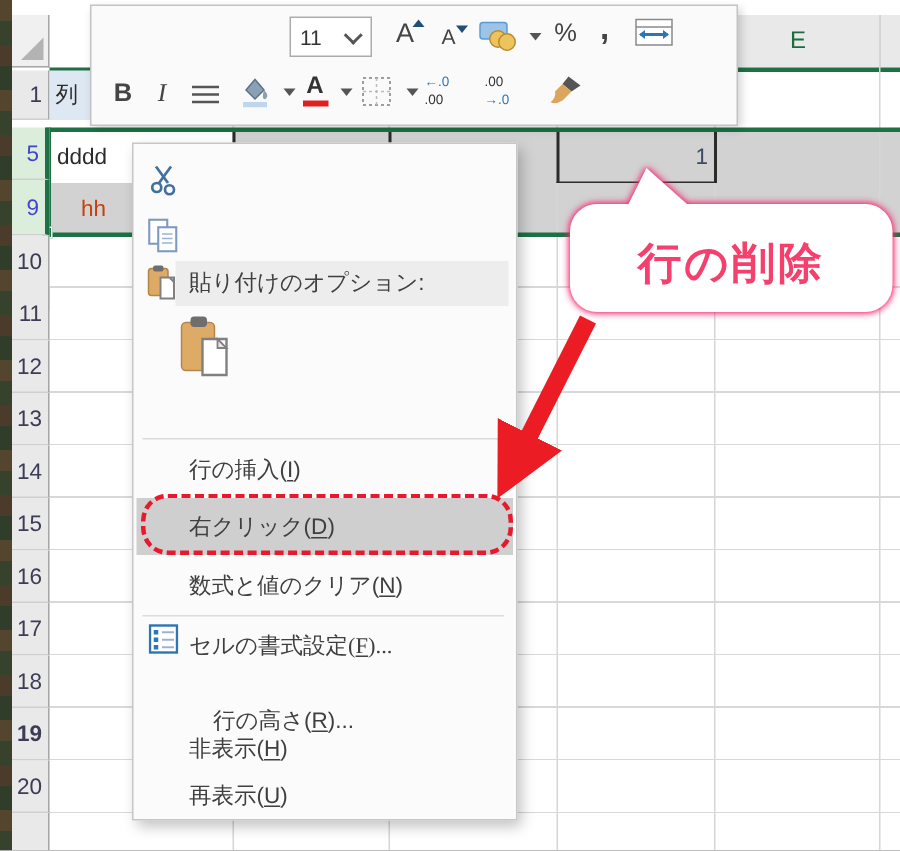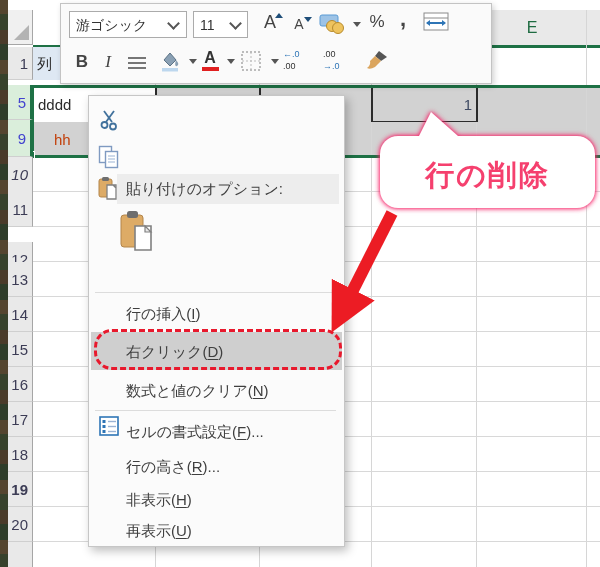--- a/index.html
+++ b/index.html
@@ -94,39 +94,35 @@
   <div class="abs celltxt" style="left:37px;top:122px;width:50px;color:#c2410c;margin-left:17px;"><span>hh</span></div>
 
   <div class="abs greenline" style="left:33px;top:85px;width:567px;height:2.5px;"></div>
   <div class="abs greenline" style="left:31px;top:85px;width:3px;height:72px;"></div>
   <div class="abs greenline" style="left:31px;top:155px;width:569px;height:2.5px;"></div>
   <div class="abs" style="left:27px;top:151px;width:8px;height:8px;background:#1e7145;border:1.5px solid #fff;box-sizing:border-box;"></div>
 
   <div class="abs rowhdr sel" style="top:85px;height:35px;line-height:35px;"><span>5</span></div>
   <div class="abs rowhdr sel" style="top:120px;height:37px;line-height:37px;"><span>9</span></div>
 
-  <div class="abs rowhdr" style="top:157px;height:50px;line-height:35px;font-style:italic;"><span>10</span></div>
+  <div class="abs rowhdr" style="top:157px;height:50px;line-height:35px;"><span>10</span></div>
   <div class="abs rowhdr" style="top:192px;height:35px;line-height:35px;"><span>11</span></div>
-  <div class="abs rowhdr" style="top:242px;height:35px;line-height:35px;"><span>12</span></div>
+  <div class="abs rowhdr" style="top:227px;height:35px;line-height:35px;"><span>12</span></div>
   <div class="abs rowhdr" style="top:262px;height:35px;line-height:35px;"><span>13</span></div>
   <div class="abs rowhdr" style="top:297px;height:35px;line-height:35px;"><span>14</span></div>
   <div class="abs rowhdr" style="top:332px;height:35px;line-height:35px;"><span>15</span></div>
   <div class="abs rowhdr" style="top:367px;height:35px;line-height:35px;"><span>16</span></div>
   <div class="abs rowhdr" style="top:402px;height:35px;line-height:35px;"><span>17</span></div>
   <div class="abs rowhdr" style="top:437px;height:35px;line-height:35px;"><span>18</span></div>
   <div class="abs rowhdr" style="top:472px;height:35px;line-height:35px;font-weight:bold;"><span>19</span></div>
   <div class="abs rowhdr" style="top:507px;height:35px;line-height:35px;"><span>20</span></div>
   <div class="abs rowhdr" style="top:542px;height:25px;border-bottom:none;"></div>
 
   <div id="minitoolbar" class="abs">
 
-    <div class="abs combo" style="left:8px;top:7px;width:118px;height:27px;line-height:26px;padding-left:6px;">
-      <span>游ゴシック</span>
-      <span class="chev" style="right:8px;top:7px;"></span>
-    </div>
     <div class="abs combo" style="left:132px;top:7px;width:55px;height:27px;line-height:26px;padding-left:6px;">
       <span>11</span>
       <span class="chev" style="right:7px;top:7px;"></span>
     </div>
     <div class="abs tbtn" style="left:198px;top:8px;width:22px;font-size:18px;">
       <span>A</span>
       <span class="caret-up" style="right:-2px;top:1px;"></span>
     </div>
     <div class="abs tbtn" style="left:228px;top:12px;width:20px;font-size:14px;">
       <span>A</span>
@@ -236,22 +232,22 @@
       <line x1="9" y1="15.5" x2="17" y2="15.5" stroke="#9ab3d4" stroke-width="1.4"></line>
     </svg>
 
     <div class="mi" style="top:78px;height:30px;line-height:30px;"><span>貼り付けのオプション:</span></div>
     <div class="abs" style="left:26px;top:110px;width:46px;height:48px;"></div>
     <div class="msep" style="top:196px;"></div>
     <div class="mi" style="top:200px;height:35px;line-height:35px;"><span>行の挿入(</span><span class="u">I</span><span>)</span></div>
     <div class="mi" style="top:238px;height:35px;line-height:35px;"><span>右クリック(</span><span class="u">D</span><span>)</span></div>
     <div class="mi" style="top:277px;height:35px;line-height:35px;"><span>数式と値のクリア(</span><span class="u">N</span><span>)</span></div>
     <div class="msep" style="top:314px;"></div>
-    <div class="mi" style="top:318px;height:35px;line-height:35px;"><span>セルの書式設定(</span><span class="u">F</span><span>)...</span></div>
-    <div class="mi" style="top:353px;height:35px;line-height:35px;"><span>行の高さ(</span><span class="u">R</span><span>)...</span></div>
+    <div class="mi" style="top:318px;height:35px;line-height:35px;font-family:Liberation Serif, serif;"><span>セルの書式設定(</span><span class="u">F</span><span>)...</span></div>
+    <div class="mi" style="top:367px;height:35px;line-height:35px;margin-left:16px;"><span>行の高さ(</span><span class="u">R</span><span>)...</span></div>
     <div class="mi" style="top:388px;height:31px;line-height:31px;"><span>非表示(</span><span class="u">H</span><span>)</span></div>
     <div class="mi" style="top:419px;height:31px;line-height:31px;"><span>再表示(</span><span class="u">U</span><span>)</span></div>
   </div>
 
   <div id="dashhl" class="abs"></div>
 
   <svg class="abs" style="left:320px;top:200px;" width="110" height="150" viewBox="0 0 110 150">
     <defs>
       <marker id="ah" markerWidth="4.5" markerHeight="4.5" refX="0.6" refY="2" orient="auto">
         <path d="M0,0 L4,2 L0,4 Z" fill="#ec1c24"></path>

